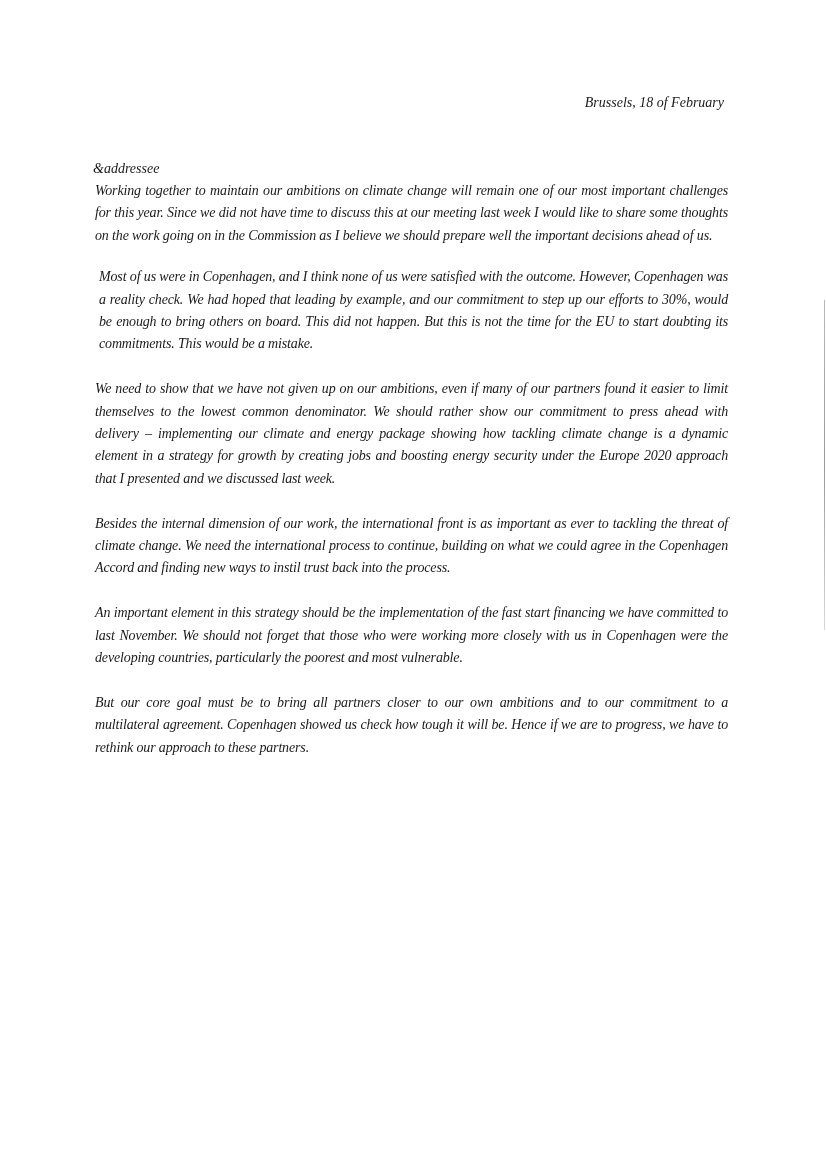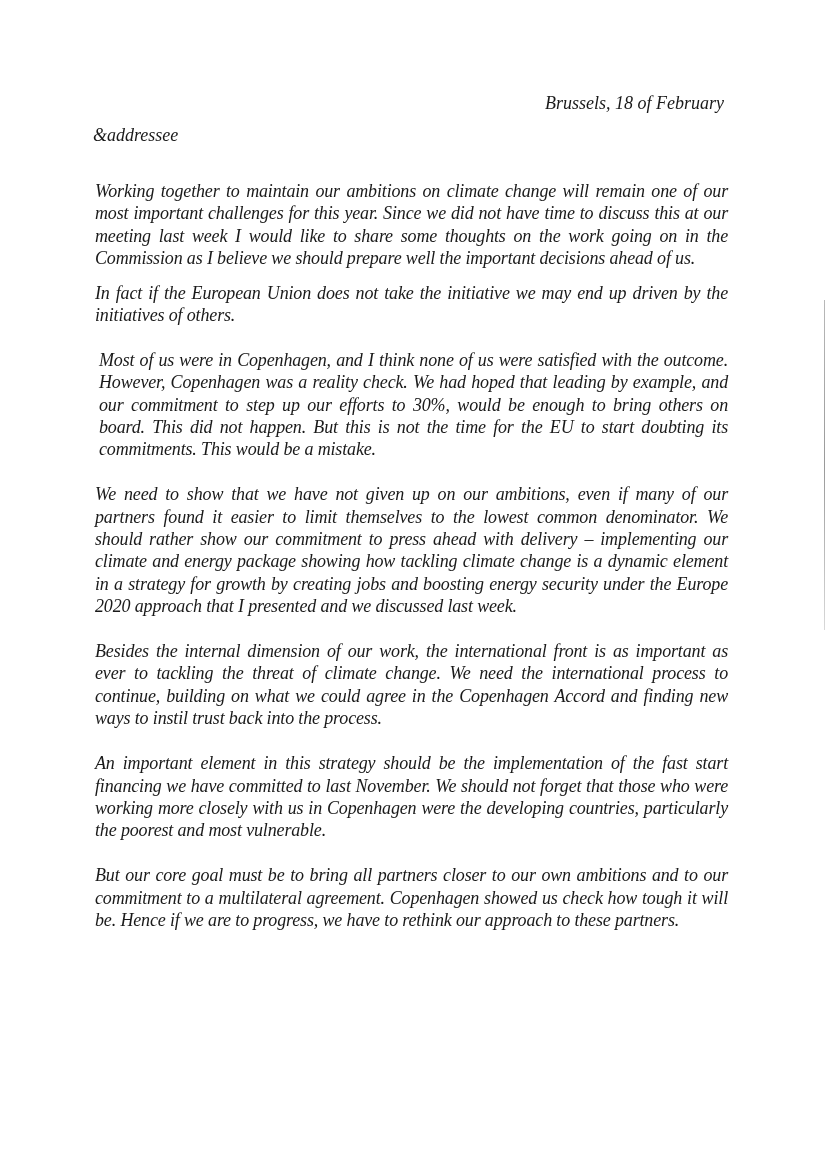--- a/index.html
+++ b/index.html
@@ -15,49 +15,49 @@
     }
     .page {
       position: absolute;
       left: 0; top: 0;
       width: 826px;
       height: 1168px;
       background: #ffffff;
       color: #1a1a1a;
       font-family: "Liberation Serif", "DejaVu Serif", serif;
       font-style: italic;
-      font-size: 18px;
+      font-size: 14px;
     }
     .date {
       position: absolute;
       top: 92px;
       right: 102px;
       line-height: 22px;
       white-space: nowrap;
     }
     .addressee {
       position: absolute;
       left: 93px;
-      top: 124px;
+      top: 158px;
       line-height: 22px;
     }
     .body-text {
       position: absolute;
       left: 95px;
       top: 180px;
       width: 633px;
     }
     .para {
       margin: 0 0 22.4px 0;
       line-height: 22.4px;
       text-align: justify;
       text-align-last: left;
       letter-spacing: -0.15px;
     }
-    .para.p1 { margin-bottom: 12px; }
+    .para.p1 { margin-bottom: 19px; }
     .para.p2 { margin-bottom: 22.4px; }
     .para.p3 { padding-left: 4px; }
     .scan-line {
       position: absolute;
       left: 824px;
       top: 300px;
       width: 1px;
       height: 330px;
       background: linear-gradient(#9a9a9a, #6e6e6e 50%, #c8c8c8);
       opacity: 0.7;
@@ -65,21 +65,20 @@
   </style>
 </head>
 <body>
 
 <div class="page">
   <div class="date">Brussels, 18 of February</div>
   <div class="addressee">&amp;addressee</div>
 
   <div class="body-text">
     <p class="para p1">Working together to maintain our ambitions on climate change will remain one of our most important challenges for this year. Since we did not have time to discuss this at our meeting last week I would like to share some thoughts on the work going on in the Commission as I believe we should prepare well the important decisions ahead of us.</p>
-    <p class="para p2">In fact if the European Union does not take the initiative we may end up driven by the initiatives of others.</p>
     <p class="para p3">Most of us were in Copenhagen, and I think none of us were satisfied with the outcome. However, Copenhagen was a reality check. We had hoped that leading by example, and our commitment to step up our efforts to 30%, would be enough to bring others on board.  This did not happen. But this is not the time for the EU to start doubting its commitments. This would be a mistake.</p>
     <p class="para p4">We need to show that we have not given up on our ambitions, even if many of our partners found it easier to limit themselves to the lowest common denominator.  We should rather show our commitment to press ahead with delivery – implementing our climate and energy package showing how tackling climate change is a dynamic element in a strategy for growth by creating jobs and boosting energy security under the Europe 2020 approach that I presented and we discussed last week.</p>
     <p class="para p5">Besides the internal dimension of our work, the international front is as important as ever to tackling the threat of climate change. We need the international process to continue, building on what we could agree in the Copenhagen Accord and finding new ways to instil trust back into the process.</p>
     <p class="para p6">An important element in this strategy should be the implementation of the fast start financing we have committed to last November. We should not forget that those who were working more closely with us in Copenhagen were the developing countries, particularly the poorest and most vulnerable.</p>
     <p class="para p7">But our core goal must be to bring all partners closer to our own ambitions and to our commitment to a multilateral agreement. Copenhagen showed us check how tough it will be. Hence if we are to progress, we have to rethink our approach to these partners.</p>
   </div>
 
   <div class="scan-line"></div>
 </div>
 

